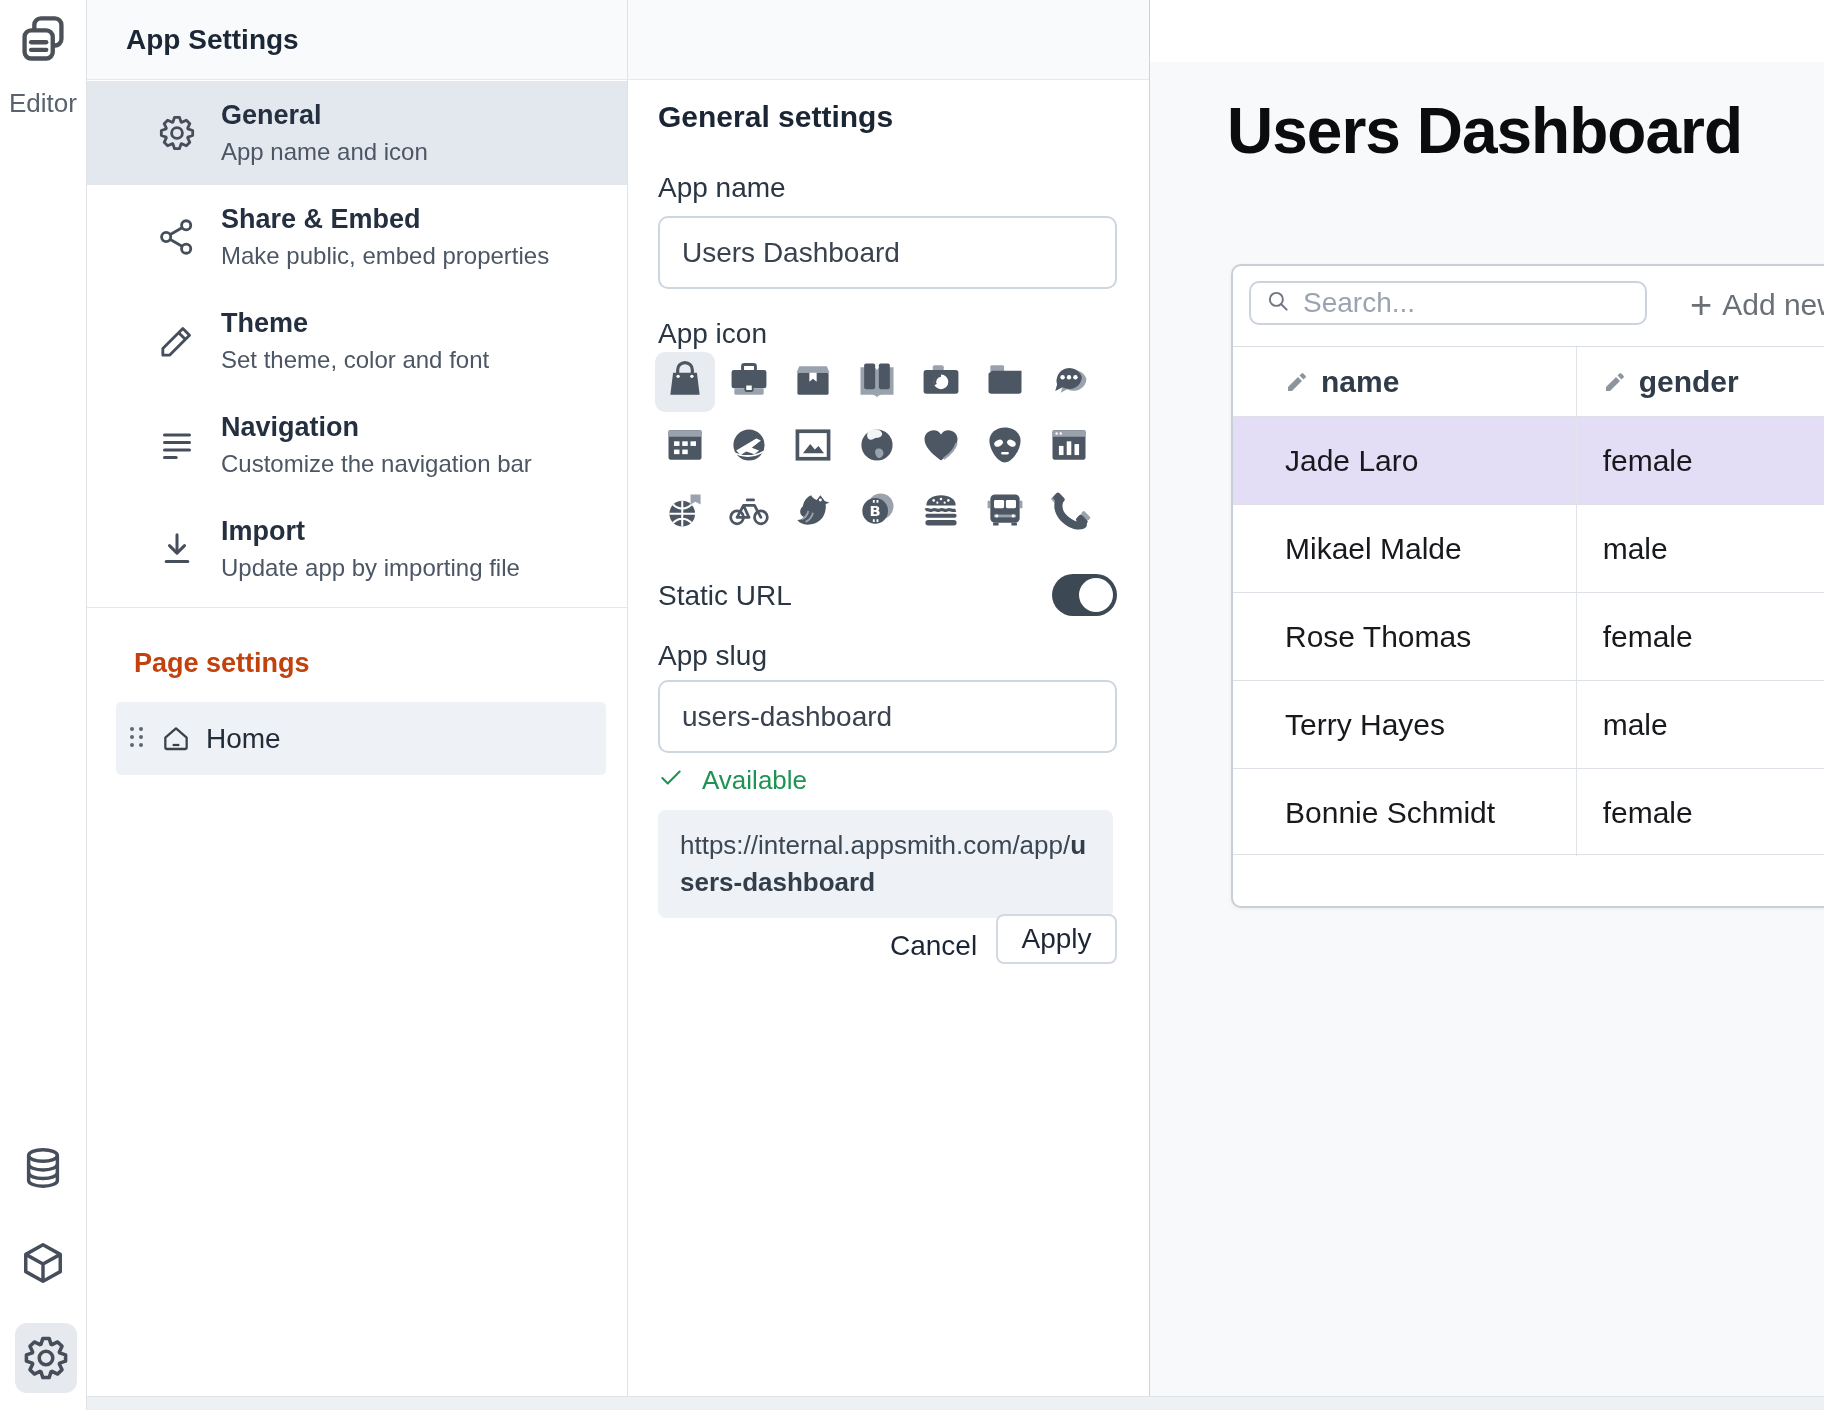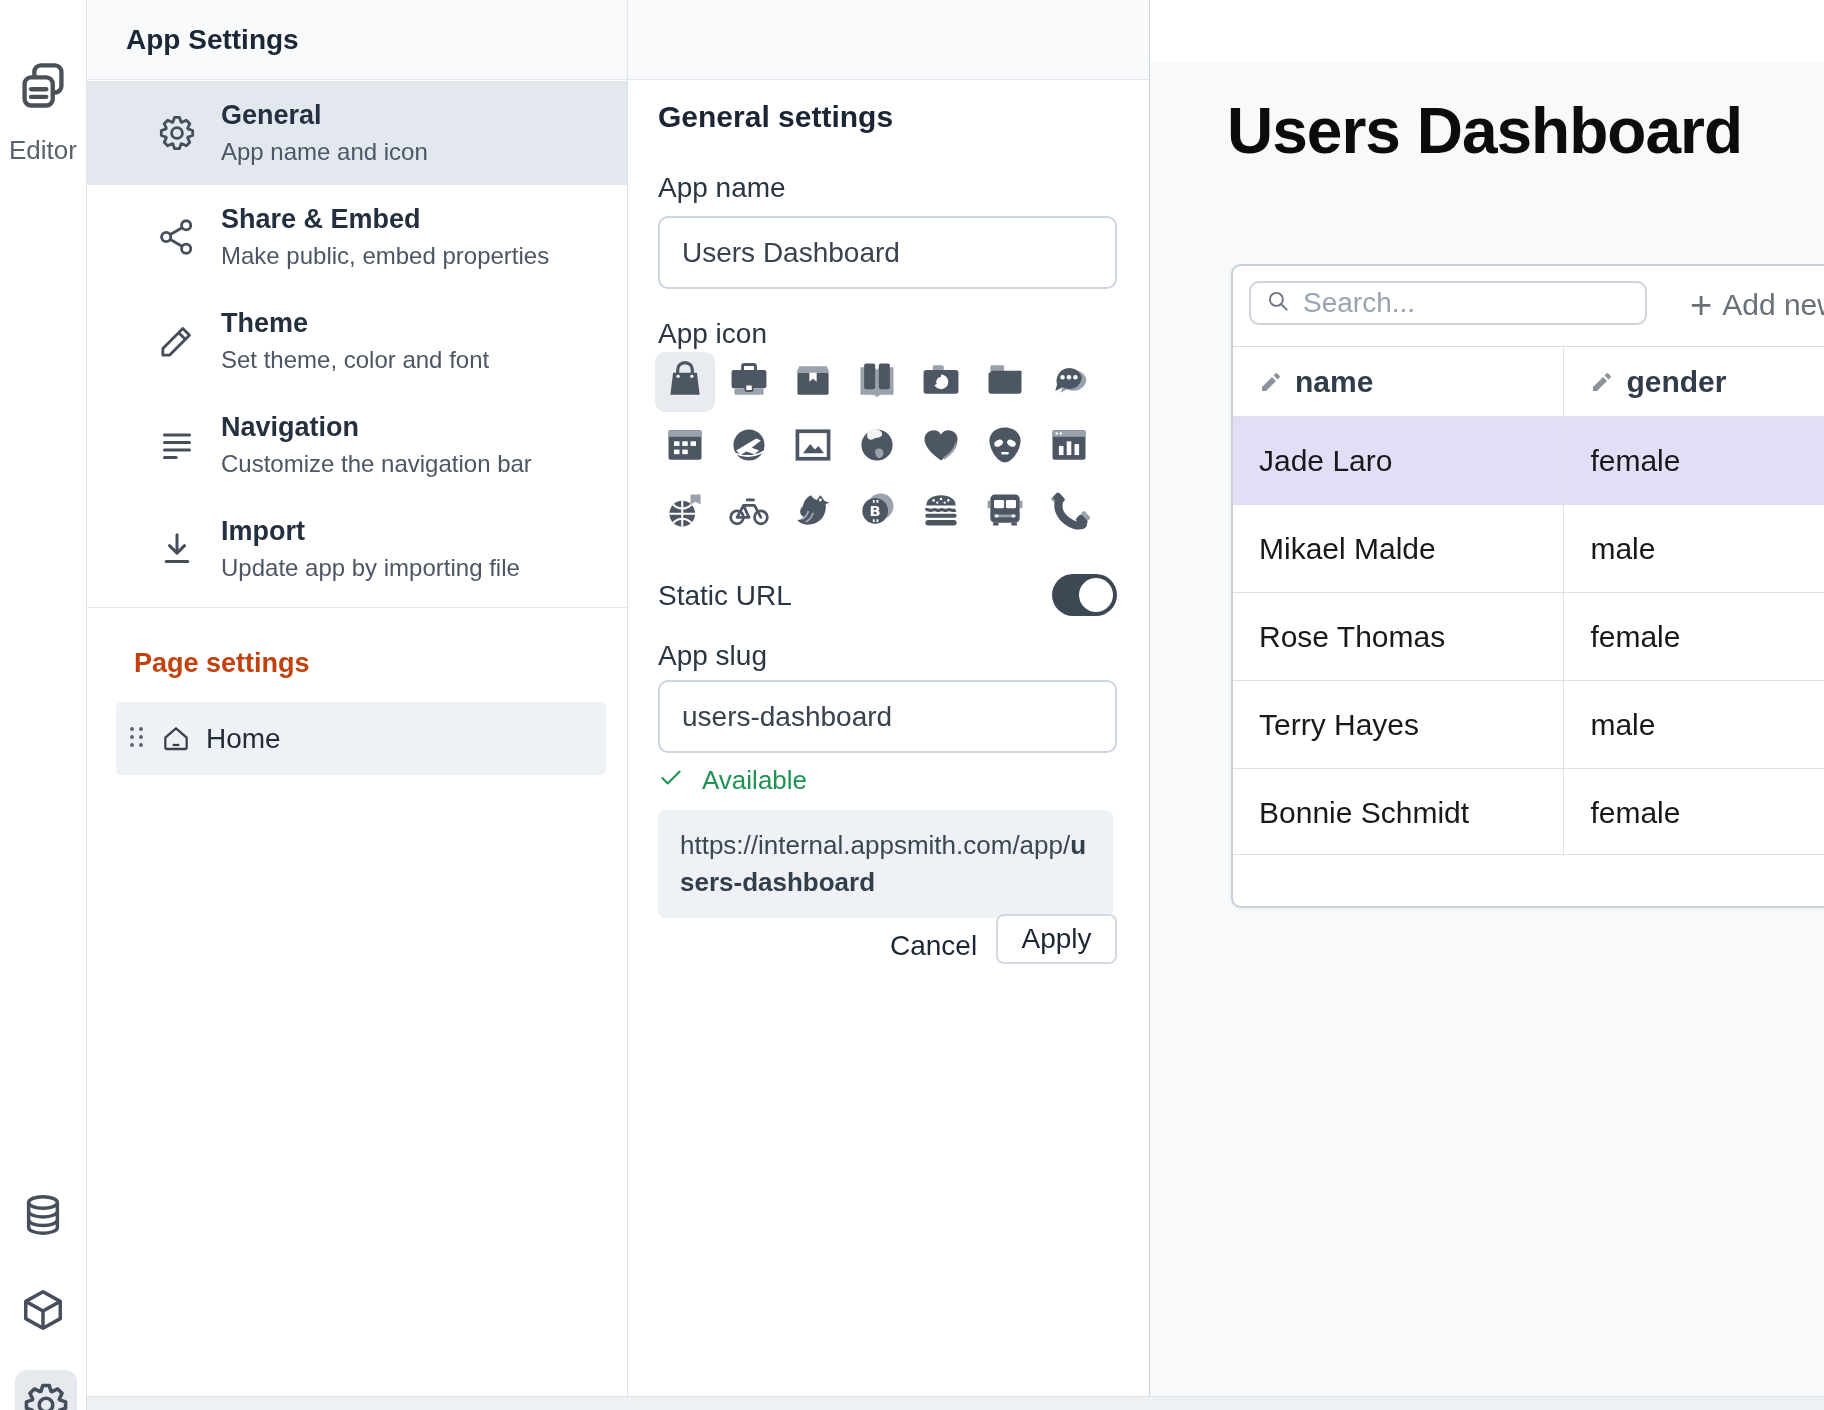--- a/index.html
+++ b/index.html
@@ -4,21 +4,21 @@
 <style>
   * { margin:0; padding:0; box-sizing:border-box; }
   html,body { background:#fff; }
   #app {
     position:relative; width:1824px; height:1410px; overflow:hidden;
     font-family:"Liberation Sans", sans-serif; background:#fff; color:#1e2936;
   }
   .abs { position:absolute; }
 
   
-  .sidebar { left:0; top:0; width:86px; height:1078px; background:#fff;margin-top:47px; }
+  .sidebar { left:0; top:0; width:86px; height:1078px; background:#fff; }
   .vline { top:0; width:1px; height:1410px; background:#dfe3e8; }
   .editor-btn { left:17px; top:13px; width:52px; height:52px; cursor:pointer; }
   .editor-btn svg { width:100%; height:100%; }
   .editor-label { left:0; top:88px; width:86px; text-align:center; font-size:26px; color:#59636f; }
   .rail-icon { left:20px; width:46px; height:46px; cursor:pointer; }
   .rail-icon svg { width:100%; height:100%; }
   .rail-gear-wrap { left:15px; top:1323px; width:62px; height:70px; background:#e6eaef; border-radius:12px;
     display:flex; align-items:center; justify-content:center; cursor:pointer; }
   .rail-gear-wrap svg { width:50px; height:50px; }
 
@@ -87,21 +87,21 @@
     border:none; cursor:pointer; font-family:"Liberation Sans",sans-serif; }
   .add-new .plus { font-size:38px; font-weight:normal; color:#6a7077; line-height:38px; }
   .add-new .lbl { font-size:30px; color:#6a7077; }
 
   .tc-table { position:absolute; left:0; top:80px; width:100%; }
   .t-row { display:flex; border-top:1px solid #dde1e7; }
   .t-row.header { height:70px; }
   .t-row.body { height:88px; }
   .t-row.body.selected { background:#e3ddf6; }
   .t-cell { display:flex; align-items:center; padding-left:26px; border-right:1px solid #e1e5ea; overflow:hidden; }
-  .t-cell.c0 { width:333px; }
+  .t-cell.c0 { width:333px;margin-left:26px; }
   .t-cell.c1 { width:300px; }
   .t-cell.c2 { flex:1; border-right:none; }
   .header .t-cell { gap:12px; }
   .header .t-cell span { font-size:30px; font-weight:bold; color:#303c4a; }
   .header .t-cell svg { width:24px; height:24px; }
   .body .t-cell { font-size:30px; color:#17191d; }
   .tc-footer { position:absolute; left:0; bottom:0; width:100%; height:52px; border-top:1px solid #dde1e7; }
 
   .bottom-strip { left:87px; top:1396px; width:1737px; height:14px; background:#eef1f4; border-top:1px solid #e0e3e7; }
 </style>

